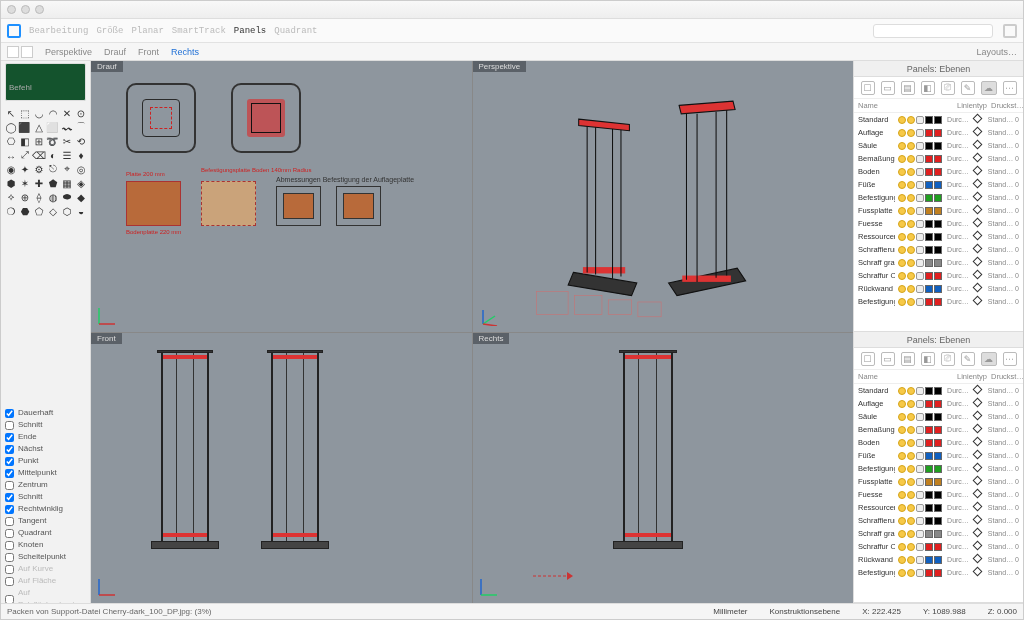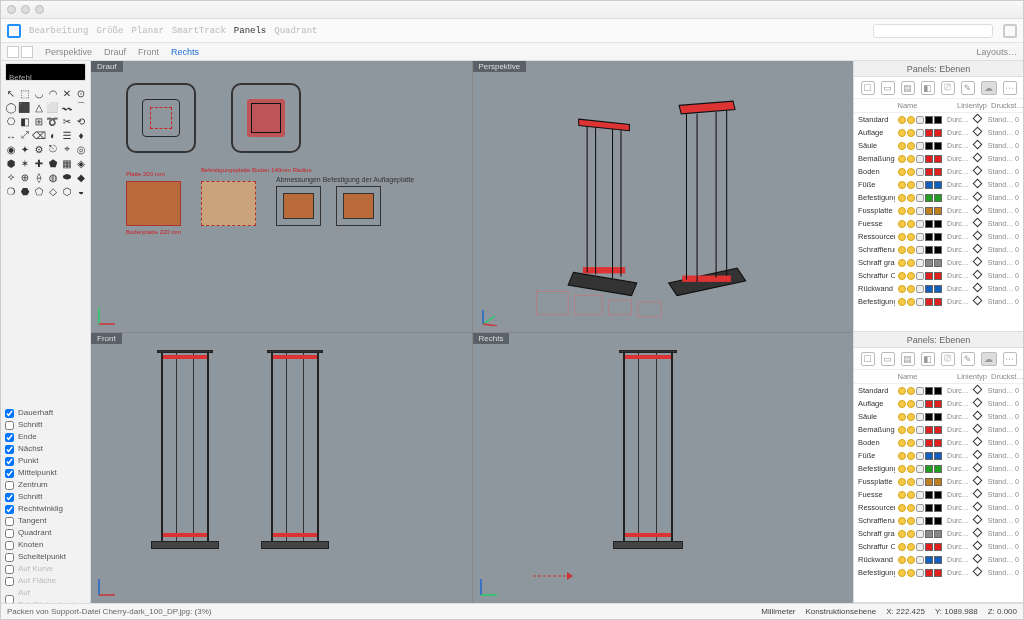--- a/index.html
+++ b/index.html
@@ -76,26 +76,26 @@
   gap:2px;
 }
 .toolgrid .t{
   width:12px;height:12px;
   display:flex;align-items:center;justify-content:center;
   font-size:10px;
 }
 .cmdbox{
   margin:2px 4px;
   height:14px;
-  background:#000000;
+  background:#14532d;
   border:1px solid #ddd;
   border-radius:2px;
   font-size:8px;
   color:#aaa;
-  padding:8px 3px;
+  padding:18px 3px;
   line-height:12px;
 }
 .snaplist{
   margin-top:auto;
   padding:4px;
   font-size:8px;
   color:#555;
   max-height:200px;
   overflow:hidden;
 }
@@ -158,42 +158,42 @@
 .panel-table{
   flex:1;overflow:hidden;
   font-size:7.5px;
 }
 .phead{
   display:flex;
   border-bottom:1px solid #eee;
   color:#888;
   padding:2px 4px;
 }
-.phead .c1{flex:1;text-align:center;}
+.phead .c1{flex:1;}
 .phead .c2{width:34px;}
 .phead .c3{width:28px;}
 .prow{
   display:flex;align-items:center;
   padding:1px 4px;
   gap:3px;
   line-height:11px;
 }
 .prow .name{flex:1;white-space:nowrap;overflow:hidden;}
 .prow .toggles{display:flex;gap:1px;}
 .bulb{width:8px;height:8px;border-radius:50%;background:#f7c948;border:1px solid #d4a418;}
 .lock{width:8px;height:8px;border:1px solid #999;border-radius:2px;background:#eee;}
 .sw{width:8px;height:8px;border:1px solid #666;}
 .tail{color:#888;font-size:7px;margin-left:2px;}
 .diamond{width:7px;height:7px;transform:rotate(45deg);border:1px solid #333;}
 .statusbar{
   height:16px;
   display:flex;
   align-items:center;
   padding:0 6px;
-  gap:10px;
+  gap:22px;
   border-top:1px solid #ddd;
   background:#f5f5f5;
   font-size:8px;
   color:#666;
 }
 .statusbar .spacer{flex:1;}
 .statusbar .field{color:#444;}
 
 
 .draw{position:absolute;}

